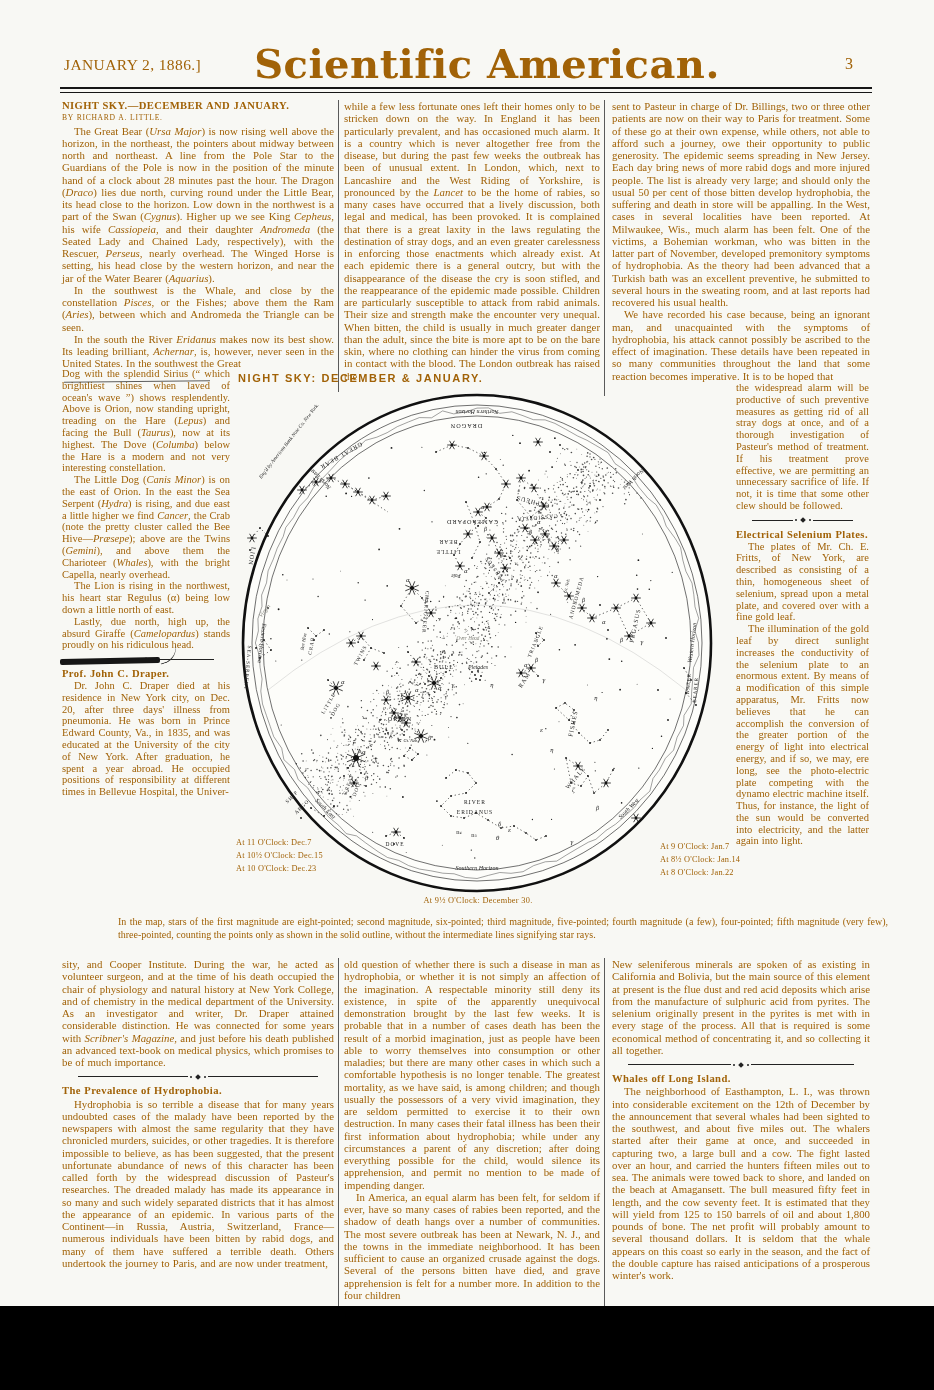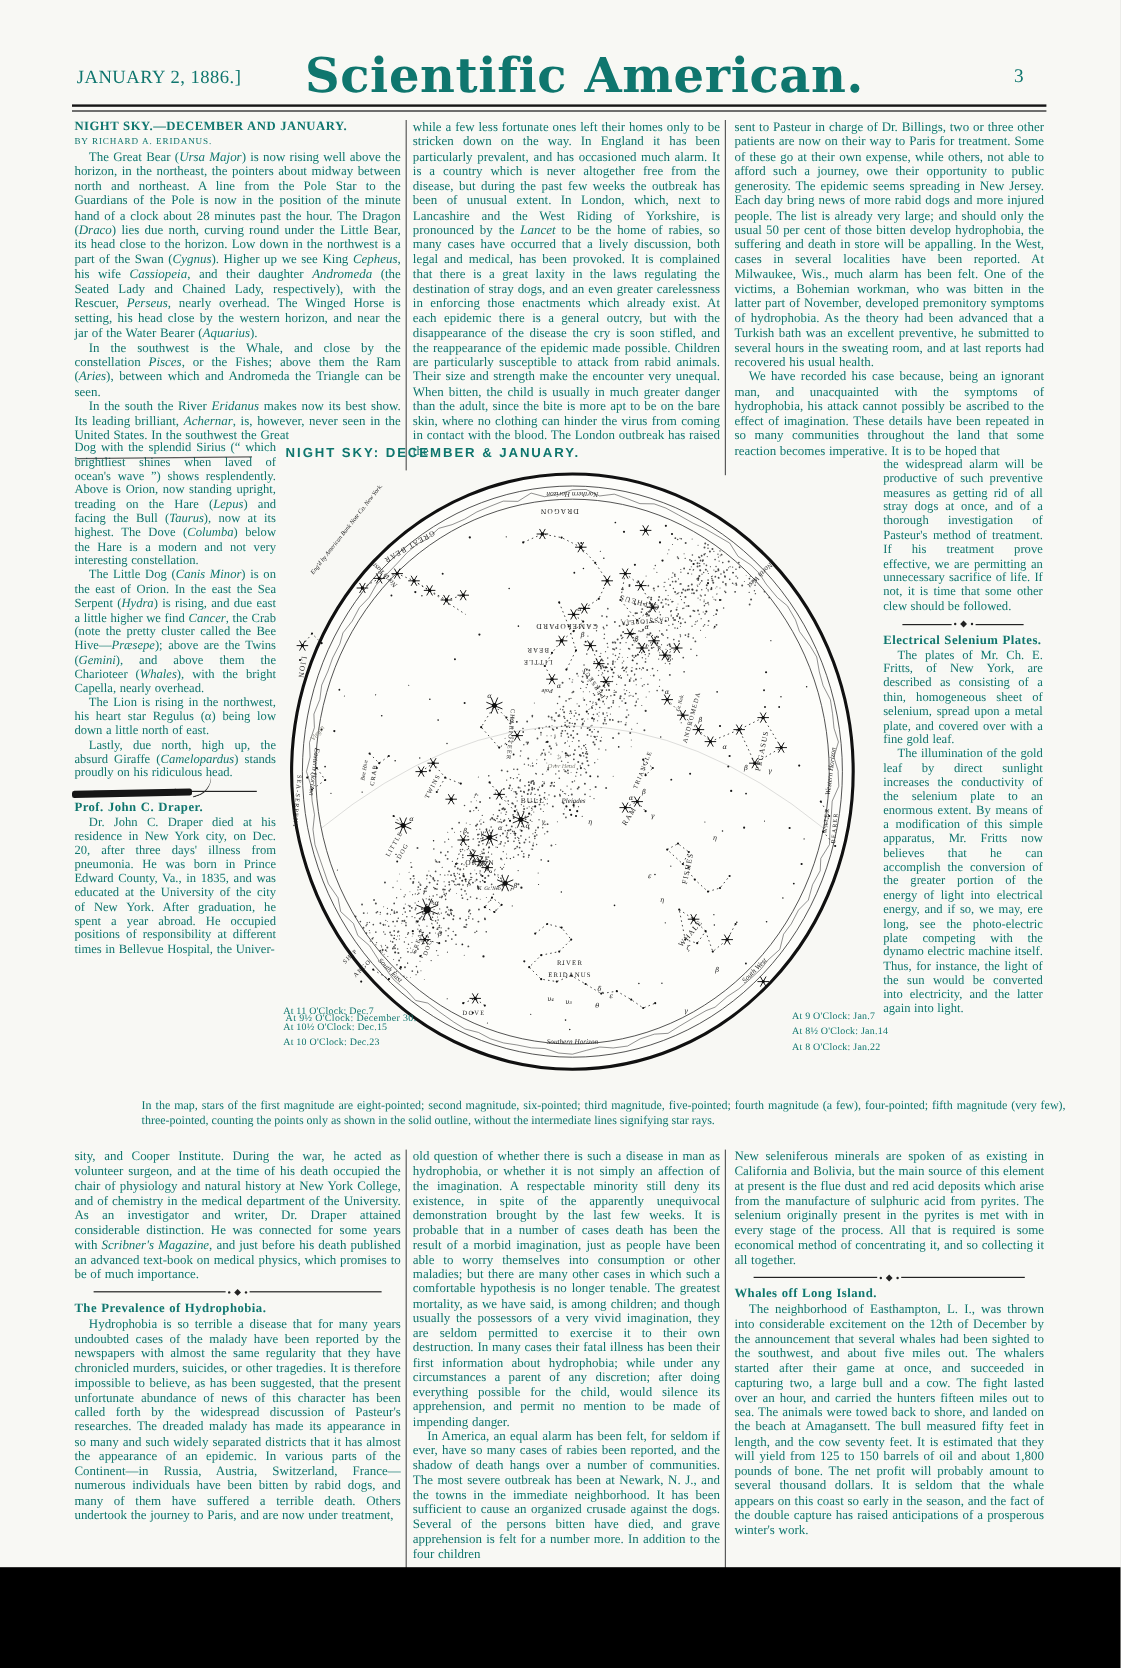--- a/index.html
+++ b/index.html
@@ -1,17 +1,17 @@
 <!DOCTYPE html>
 <html lang="en"><head>
 <meta charset="utf-8">
 <style>
   html,body{margin:0;padding:0;background:#d8d8d5;}
   .page{position:relative;width:934px;height:1390px;background:#f8f8f4;overflow:hidden;
-        font-family:"Liberation Serif","DejaVu Serif",serif;color:#0f766e;}
+        font-family:"Liberation Serif","DejaVu Serif",serif;color:#a16207;}
   .abs{position:absolute;}
   
   .hdr-date{left:64px;top:56px;font-size:15.5px;letter-spacing:.4px;}
   .masthead{left:0;top:40px;width:100%;text-align:center;font-size:40px;font-weight:700;
             font-family:"DejaVu Serif",serif;letter-spacing:.5px;margin-left:20px;}
   .hdr-num{left:845px;top:55px;font-size:16px;}
   .hdr-rule{left:60px;top:87px;width:812px;height:3px;border-top:2.6px solid #161616;border-bottom:1px solid #161616;}
   .vrule{width:1px;background:#5a5a5a;}
   
   .bt{font-size:10.8px;line-height:12.25px;text-align:justify;hyphens:auto;word-spacing:.4px;}
@@ -21,21 +21,21 @@
   .art-title{font-weight:700;font-size:10.6px;text-align:center;letter-spacing:.4px;margin:0 0 3px;text-indent:0 !important;}
   .byline{font-size:7.6px;text-align:center;letter-spacing:.7px;margin:0 0 6px;text-indent:0 !important;}
   .divider{display:flex;align-items:center;justify-content:center;height:9px;margin:4px 16px;}
   .divider .dline{flex:1;height:1px;background:#222;}
   .divider .ddia{width:4px;height:4px;background:#222;transform:rotate(45deg);margin:0 2px;}
   .divider .ddot{width:2px;height:2px;background:#222;border-radius:50%;margin:0 2px;}
   
   .map-title{left:238px;top:372px;width:480px;text-align:left;font-family:"Liberation Sans",sans-serif;
              font-weight:700;font-size:11px;letter-spacing:1.6px;}
   .clock{font-size:8.3px;line-height:13.2px;letter-spacing:.2px;white-space:pre-line;}
-  .clock-bottom{left:238px;top:844px;width:480px;font-size:8.3px;letter-spacing:.3px;}
+  .clock-bottom{left:238px;top:896px;width:480px;text-align:center;font-size:8.3px;letter-spacing:.3px;}
   .map-caption{left:102px;top:916px;width:770px;font-size:10px;line-height:12.6px;text-align:justify;margin-left:16px;}
   
   .pen-underline{left:64px;top:378px;width:146px;height:3px;border-bottom:1.6px solid rgba(40,40,40,.75);transform:rotate(-.6deg);}
   .ink-smear{left:60px;top:658px;width:100px;height:6px;background:#161616;border-radius:2px;transform:rotate(-1.2deg);}
   .ink-flick{left:158px;top:646px;width:20px;height:15px;border-bottom:1.6px solid #2f2f2f;border-radius:0 0 16px 0;transform:rotate(-18deg);}
   
   .alamy-bar{left:0;top:1306px;width:934px;height:84px;background:#000;}
 </style>
 </head>
 <body>
@@ -47,21 +47,21 @@
   <div class="abs hdr-num">3</div>
   <div class="abs hdr-rule"></div>
 
   <div class="abs vrule" style="left:338px;top:100px;height:292px"></div>
   <div class="abs vrule" style="left:338px;top:958px;height:354px"></div>
   <div class="abs vrule" style="left:604px;top:100px;height:296px"></div>
   <div class="abs vrule" style="left:604px;top:958px;height:354px"></div>
 
   <div class="abs bt" style="left:62px;top:100px;width:272px">
     <p class="art-title">NIGHT SKY.—DECEMBER AND JANUARY.</p>
-    <p class="byline">BY RICHARD A. ERIDANUS.</p>
+    <p class="byline">BY RICHARD A. LITTLE.</p>
     <p class="ind">The Great Bear (<i>Ursa Major</i>) is now rising well above the horizon, in the northeast, the pointers about midway between north and northeast. A line from the Pole Star to the Guardians of the Pole is now in the position of the minute hand of a clock about 28 minutes past the hour. The Dragon (<i>Draco</i>) lies due north, curving round under the Little Bear, its head close to the horizon. Low down in the northwest is a part of the Swan (<i>Cygnus</i>). Higher up we see King <i>Cepheus</i>, his wife <i>Cassiopeia</i>, and their daughter <i>Andromeda</i> (the Seated Lady and Chained Lady, respectively), with the Rescuer, <i>Perseus</i>, nearly overhead. The Winged Horse is setting, his head close by the western horizon, and near the jar of the Water Bearer (<i>Aquarius</i>).</p>
     <p class="ind">In the southwest is the Whale, and close by the constellation <i>Pisces</i>, or the Fishes; above them the Ram (<i>Aries</i>), between which and Andromeda the Triangle can be seen.</p>
     <p class="ind">In the south the River <i>Eridanus</i> makes now its best show. Its leading brilliant, <i>Achernar</i>, is, however, never seen in the United States. In the southwest the Great</p>
   </div>
 
   <div class="abs bt narrow" style="left:62px;top:368px;width:168px">
     <p>Dog with the splendid Sirius (“ which brightliest shines when laved of ocean's wave ”) shows resplendently. Above is Orion, now standing upright, treading on the Hare (<i>Lepus</i>) and facing the Bull (<i>Taurus</i>), now at its highest. The Dove (<i>Columba</i>) below the Hare is a modern and not very interesting constellation.</p>
     <p class="ind">The Little Dog (<i>Canis Minor</i>) is on the east of Orion. In the east the Sea Serpent (<i>Hydra</i>) is rising, and due east a little higher we find <i>Cancer</i>, the Crab (note the pretty cluster called the Bee Hive—<i>Præsepe</i>); above are the Twins (<i>Gemini</i>), and above them the Charioteer (<i>Whales</i>), with the bright Capella, nearly overhead.</p>
     <p class="ind">The Lion is rising in the northwest, his heart star Regulus (α) being low down a little north of east.</p>
     <p class="ind">Lastly, due north, high up, the absurd Giraffe (<i>Camelopardus</i>) stands proudly on his ridiculous head.</p>

